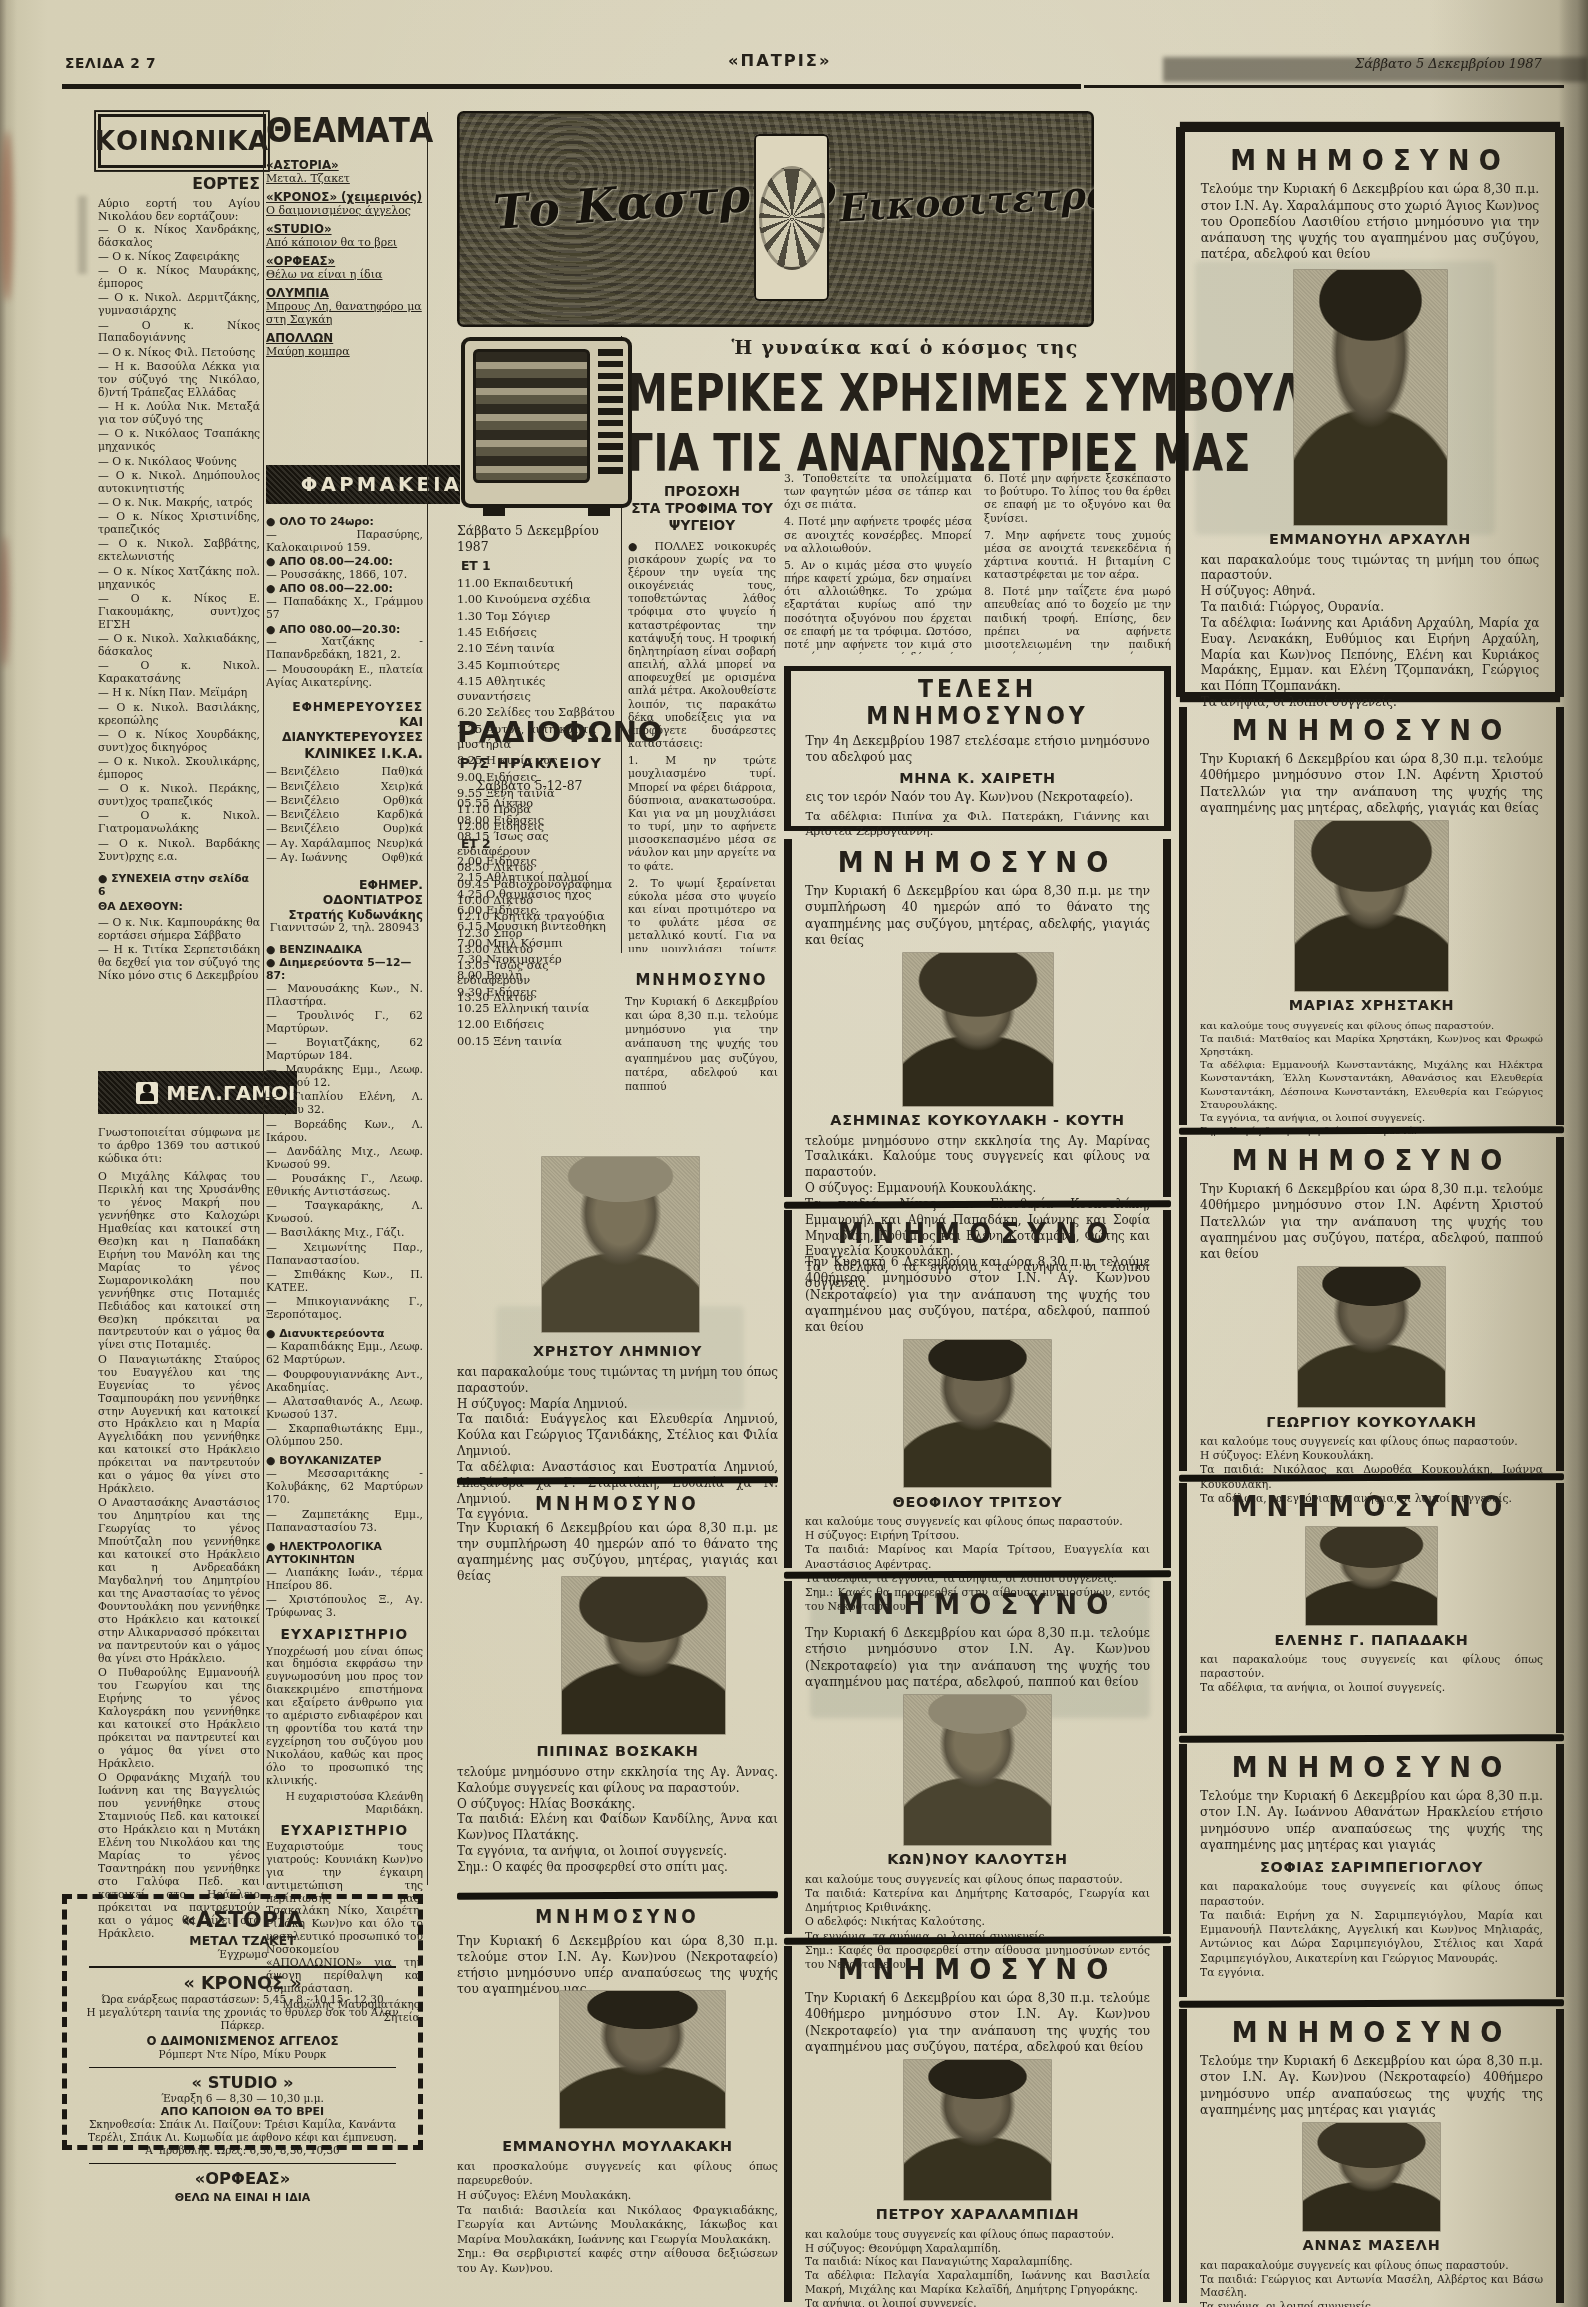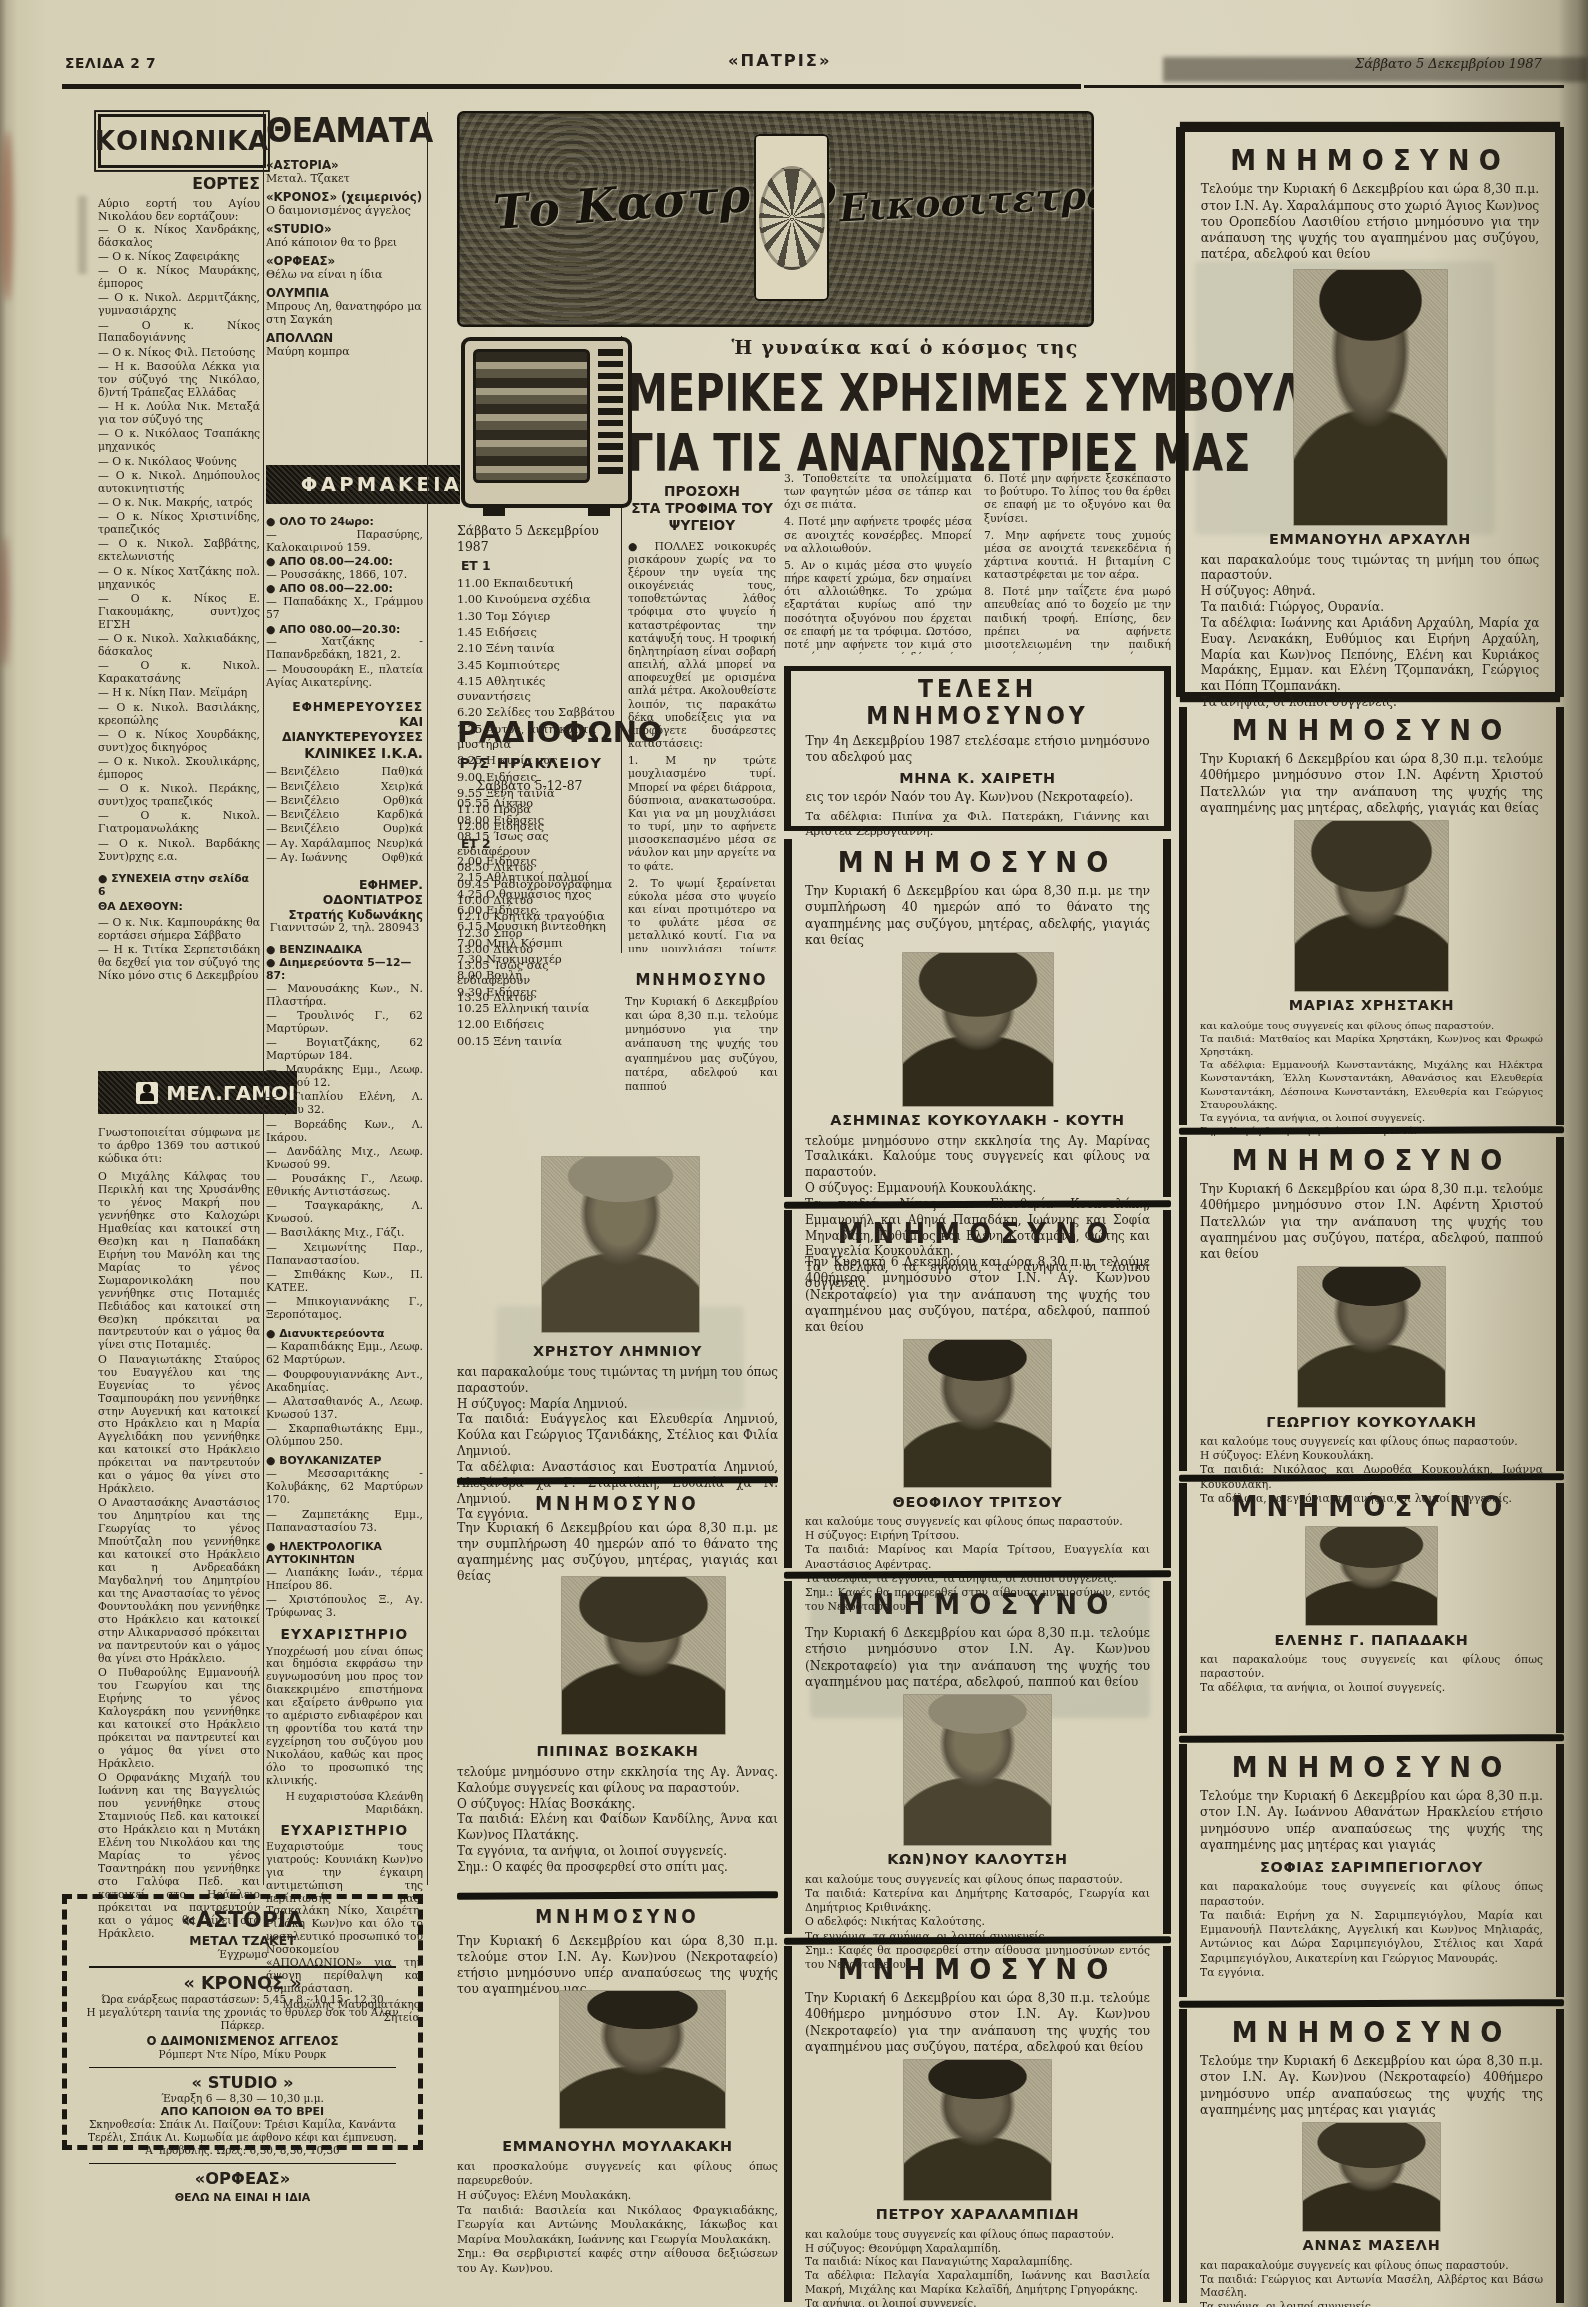--- a/index.html
+++ b/index.html
@@ -213,21 +213,21 @@
         <div class="li">Ο Μιχάλης Κάλφας του Περικλή και της Χρυσάνθης το γένος Μακρή που γεννήθηκε στο Καλοχώρι Ημαθείας και κατοικεί στη Θεσ)κη και η Παπαδάκη Ειρήνη του Μανόλη και της Μαρίας το γένος Σωμαρονικολάκη που γεννήθηκε στις Ποταμιές Πεδιάδος και κατοικεί στη Θεσ)κη πρόκειται να παντρευτούν και ο γάμος θα γίνει στις Ποταμιές.</div>
         <div class="li">Ο Παναγιωτάκης Σταύρος του Ευαγγέλου και της Ευγενίας το γένος Τσαμπουράκη που γεννήθηκε στην Αυγενική και κατοικεί στο Ηράκλειο και η Μαρία Αγγελιδάκη που γεννήθηκε και κατοικεί στο Ηράκλειο πρόκειται να παντρευτούν και ο γάμος θα γίνει στο Ηράκλειο.</div>
         <div class="li">Ο Αναστασάκης Αναστάσιος του Δημητρίου και της Γεωργίας το γένος Μπούτζαλη που γεννήθηκε και κατοικεί στο Ηράκλειο και η Ανδρεαδάκη Μαγδαληνή του Δημητρίου και της Αναστασίας το γένος Φουντουλάκη που γεννήθηκε στο Ηράκλειο και κατοικεί στην Αλικαρνασσό πρόκειται να παντρευτούν και ο γάμος θα γίνει στο Ηράκλειο.</div>
         <div class="li">Ο Πυθαρούλης Εμμανουήλ του Γεωργίου και της Ειρήνης το γένος Καλογεράκη που γεννήθηκε και κατοικεί στο Ηράκλειο πρόκειται να παντρευτεί και ο γάμος θα γίνει στο Ηράκλειο.</div>
         <div class="li">Ο Ορφανάκης Μιχαήλ του Ιωάννη και της Βαγγελιώς που γεννήθηκε στους Σταμνιούς Πεδ. και κατοικεί στο Ηράκλειο και η Μυτάκη Ελένη του Νικολάου και της Μαρίας το γένος Τσαντηράκη που γεννήθηκε στο Γαλύφα Πεδ. και κατοικεί στο Ηράκλειο πρόκειται να παντρευτούν και ο γάμος θα γίνει στο Ηράκλειο.</div>
       </div>
   </div>
 
   <div class="colblock" style="left:266px;top:112px;width:157px;">
     <div class="theamata-title">ΘΕΑΜΑΤΑ</div>
-    <div style="margin-top:9.1px;">
+    <div style="margin-top:9.1px;text-decoration:underline;">
       <div>
           <div class="cine-name">«ΑΣΤΟΡΙΑ»</div>
           <div class="cine-film">Μεταλ. Τζακετ</div>
         </div>
       <div>
           <div class="cine-name">«ΚΡΟΝΟΣ» (χειμερινός)</div>
           <div class="cine-film">Ο δαιμονισμένος άγγελος</div>
         </div>
       <div>
           <div class="cine-name">«STUDIO»</div>

